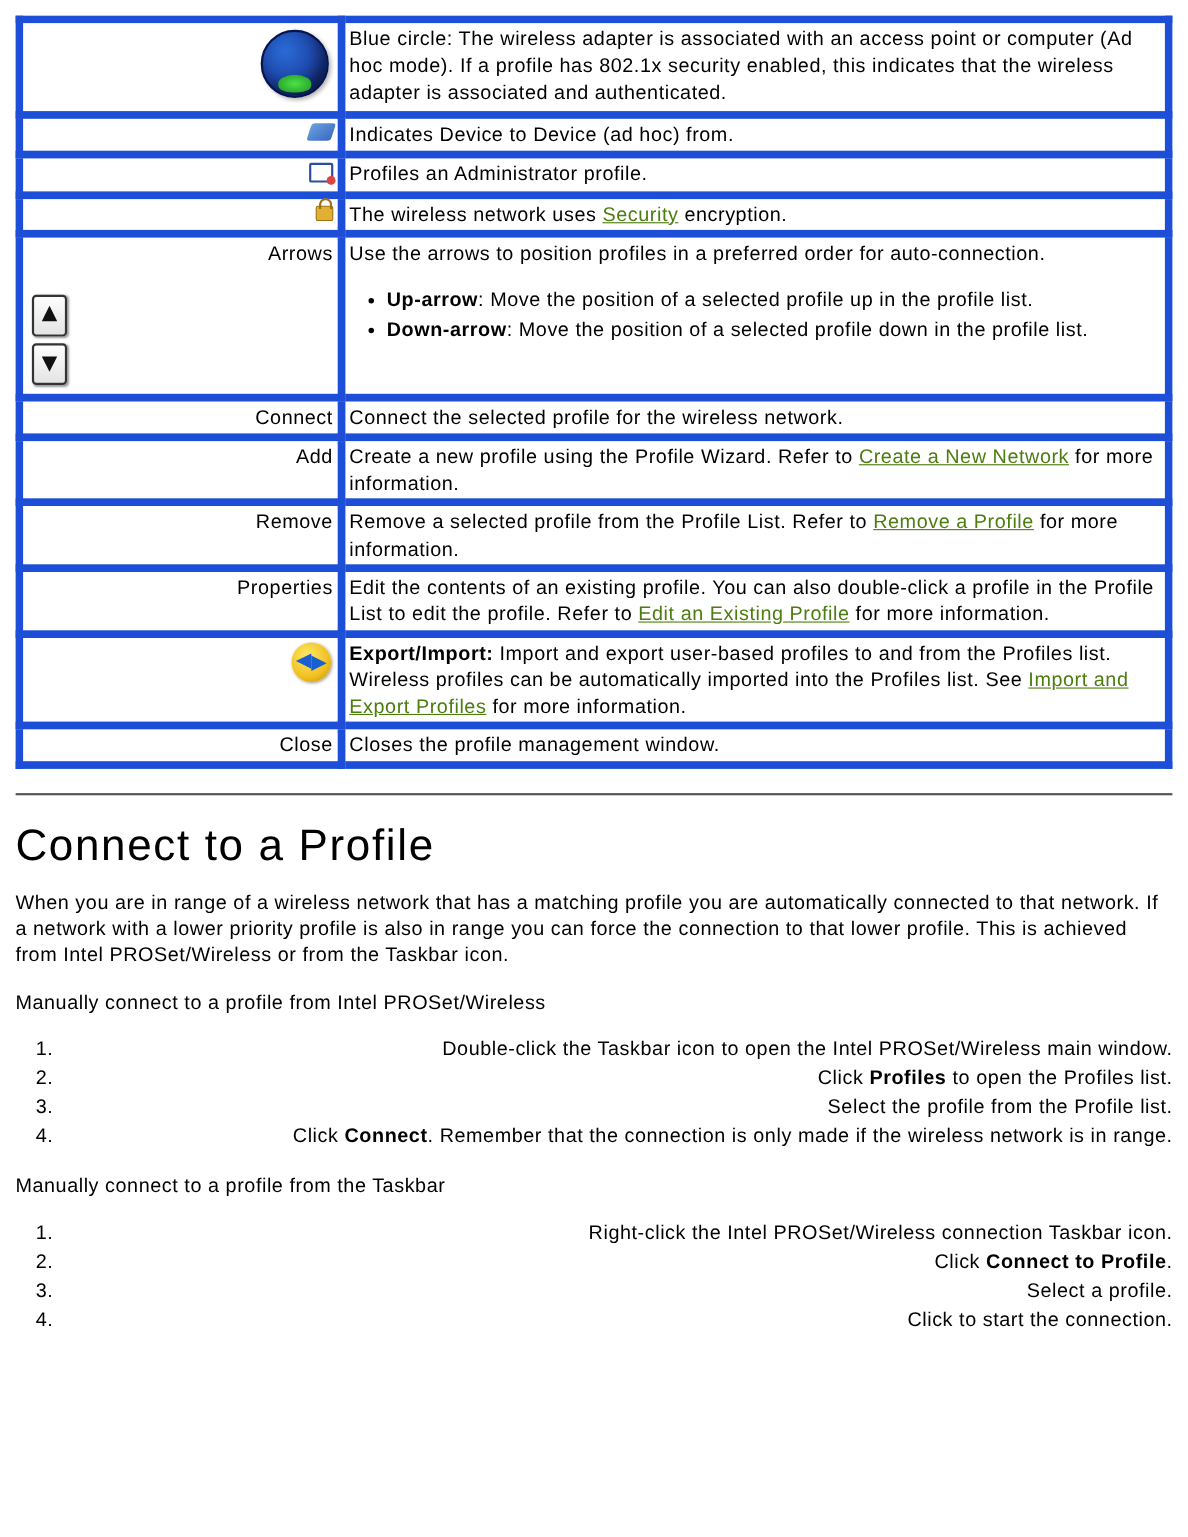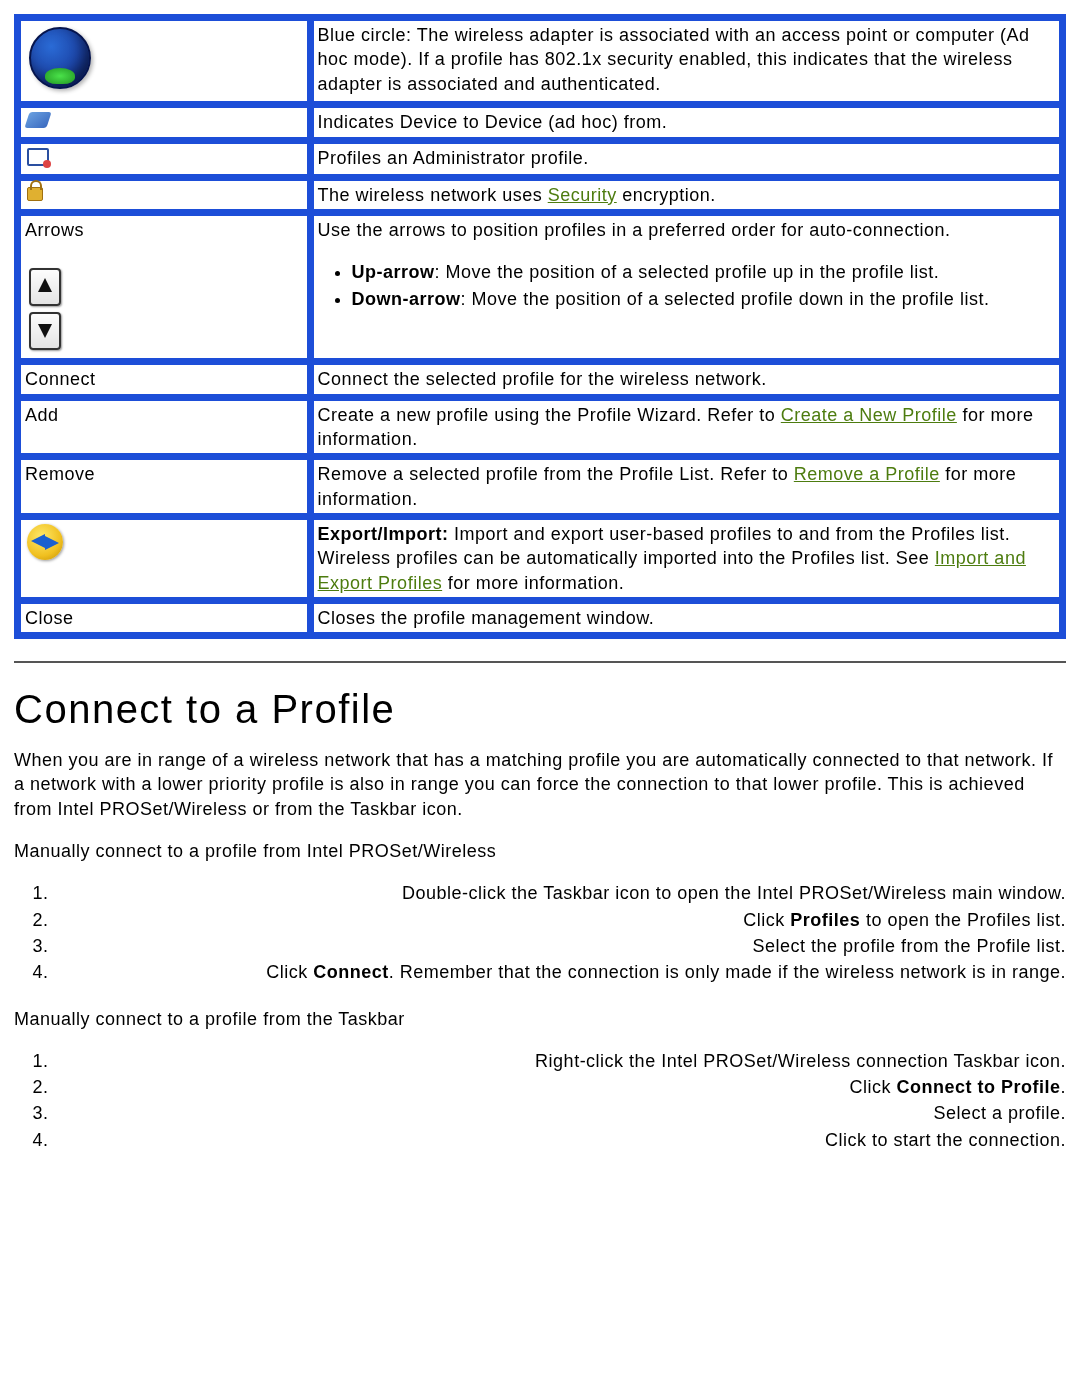--- a/index.html
+++ b/index.html
@@ -36,21 +36,21 @@
     font-size: 40px;
     font-weight: normal;
     letter-spacing: 1.5px;
     margin: 24px 0 16px 0;
   }
   p { margin: 10px 0 18px 0; line-height: 1.35; }
   ol.steps { margin: 4px 0 22px 40px; padding: 0; }
   ol.steps li { margin: 2px 0; line-height: 1.35; text-align: right; }
   ul.arrows { margin: 18px 0 10px 34px; padding: 0; }
   ul.arrows li { margin: 2px 0; list-style-type: disc; line-height: 1.35; }
-  .iconcell { text-align: left; }
+  .iconcell { text-align: right; }
   
   .globe-icon {
     width: 58px; height: 58px; border-radius: 50%;
     background: radial-gradient(circle at 35% 30%, #2a6bd6 0%, #1a3fa0 60%, #0a1a60 100%);
     border: 2px solid #06154d;
     display: inline-block; position: relative; margin: 4px;
     box-shadow: inset -6px -8px 12px rgba(0,0,0,0.4), 2px 2px 4px rgba(0,0,0,0.3);
   }
   .globe-icon::after {
     content: ""; position: absolute; left: 14px; bottom: 3px;
@@ -163,25 +163,29 @@
             <li><span class="bold">Down-arrow</span>: Move the position of a selected profile down in the profile list.</li>
           </ul>
         </td>
       </tr>
       <tr>
         <td class="iconcell">Connect</td>
         <td>Connect the selected profile for the wireless network.</td>
       </tr>
       <tr>
         <td class="iconcell">Add</td>
-        <td>Create a new profile using the Profile Wizard. Refer to <a href="#">Create a New Profile</a> for more information.</td>
+        <td>Create a new profile using the Profile Wizard. Refer to <a href="#">Create a New Network</a> for more information.</td>
       </tr>
       <tr>
         <td class="iconcell">Remove</td>
         <td>Remove a selected profile from the Profile List. Refer to <a href="#">Remove a Profile</a> for more information.</td>
+      </tr>
+      <tr>
+        <td class="iconcell">Properties</td>
+        <td>Edit the contents of an existing profile. You can also double-click a profile in the Profile List to edit the profile. Refer to <a href="#">Edit an Existing Profile</a> for more information.</td>
       </tr>
       <tr>
         <td class="iconcell"><span class="export-icon"></span></td>
         <td><span class="bold">Export/Import: </span>Import and export user-based profiles to and from the Profiles list.  Wireless profiles can be automatically imported into the Profiles list. See <a href="#">Import and Export Profiles</a> for more information.</td>
       </tr>
       <tr>
         <td class="iconcell">Close</td>
         <td>Closes the profile management window.</td>
       </tr>
     </tbody>

